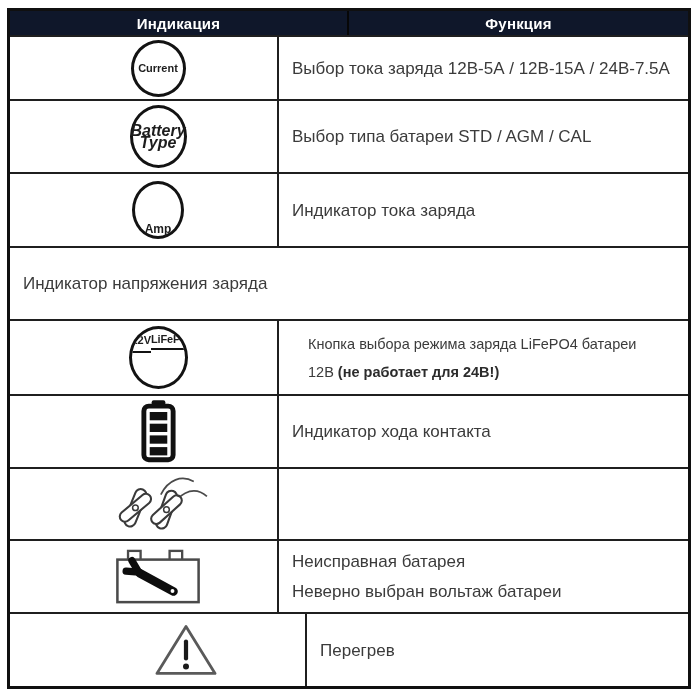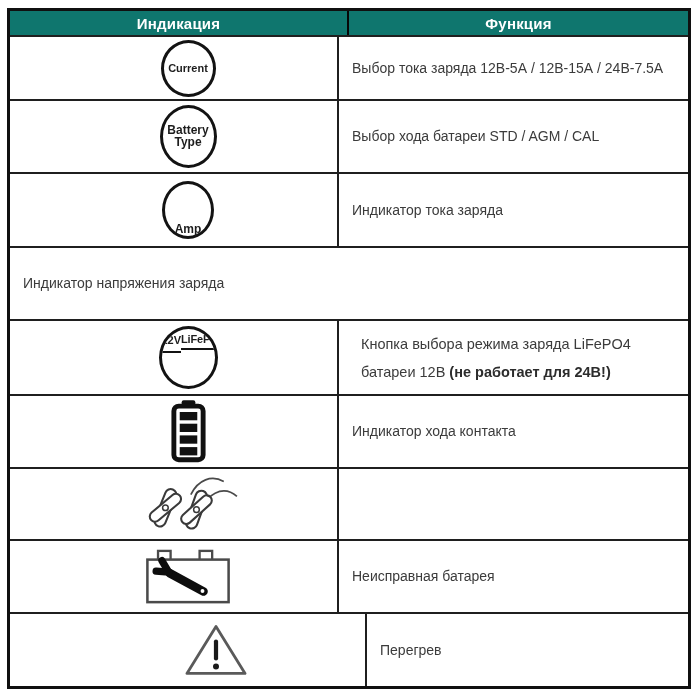--- a/index.html
+++ b/index.html
@@ -8,45 +8,45 @@
     font-family:"Liberation Sans","DejaVu Sans",sans-serif;
     -webkit-font-smoothing:antialiased;
   }
   .tbl{
     position:absolute;left:7px;top:8px;width:684px;height:681px;
     border:3px solid #101010;box-sizing:border-box;
     display:flex;flex-direction:column;background:#fff;
   }
   .row{display:flex;box-sizing:border-box;border-bottom:2px solid #1f1f1f;flex:none;}
   .row:last-child{border-bottom:none;flex:1;margin-left:28px;}
-  .rh{height:26px;background:#0f766e;}
+  .rh{height:26px;background:#0f172a;}
   .r1{height:64px}.r2{height:73px}.r3{height:74px}.r4{height:73px}.r5{height:75px}
   .r6{height:73px}.r7{height:72px}.r8{height:73px}.r9{height:74px}
   .c-ind{
-    width:329px;box-sizing:border-box;border-right:2px solid #1f1f1f;
+    width:269px;box-sizing:border-box;border-right:2px solid #1f1f1f;
     display:flex;align-items:center;justify-content:center;flex:none;padding-left:29px;
   }
   .c-fn{
     flex:1;display:flex;flex-direction:column;justify-content:center;
     padding:0 6px 0 13px;gap:11px;
   }
   .hd-cell{color:#ffffff;font-weight:bold;font-size:15px;letter-spacing:.2px;
     display:flex;align-items:center;justify-content:center;}
   .hd-ind{width:339px;border-right:2px solid #070707;box-sizing:border-box;}
   .hd-fn{flex:1;}
-  .fn-line{margin:0;font-size:14px;line-height:19px;color:#3b3b3b;white-space:nowrap;}
-  .fn-rich{margin:9px;font-size:14.5px;line-height:28px;color:#3b3b3b;}
+  .fn-line{margin:0;font-size:17px;line-height:19px;color:#3b3b3b;white-space:nowrap;}
+  .fn-rich{margin:16px;font-size:14.5px;line-height:28px;color:#3b3b3b;}
   .fn-rich b{color:#2c2c2c;}
   .circle-btn{
     box-sizing:border-box;border:3.5px solid #131313;border-radius:50%;
     display:flex;flex-direction:column;align-items:center;justify-content:center;
     color:#1d1d1d;font-weight:bold;background:#fff;text-align:center;
   }
   .cb-current{width:55px;height:57px;font-size:11px;}
-  .cb-type{width:57px;height:63px;font-size:12px;line-height:11.5px;}
+  .cb-type{width:57px;height:63px;font-size:16px;line-height:11.5px;font-style:italic;}
   .cb-amp{width:52px;height:58px;font-size:12px;justify-content:flex-end;}
   .cb-volt{width:53px;height:59px;font-size:12px;}
   .lifepo-btn{
     box-sizing:border-box;width:59px;height:63px;border:3.5px solid #131313;border-radius:50%;
     overflow:hidden;background:#fff;display:flex;flex-direction:row;
     color:#1d1d1d;font-weight:bold;text-align:left;
   }
   .lp-top{height:22px;border-bottom:2.5px solid #131313;display:flex;align-items:center;justify-content:center;font-size:11px;}
   .lp-mid{height:19px;border-bottom:2.5px solid #131313;display:flex;align-items:center;justify-content:center;font-size:11px;letter-spacing:-0.2px;}
   .lp-bot{flex:1;}
@@ -74,21 +74,21 @@
   </div>
 
   <div class="row r2">
     <div class="c-ind">
       <div class="circle-btn cb-type">
         <span>Battery</span>
         <span>Type</span>
       </div>
     </div>
     <div class="c-fn">
-      <p class="fn-line">Выбор хода батареи STD / AGM / CAL</p>
+      <p class="fn-line">Выбор типа батареи STD / AGM / CAL</p>
     </div>
   </div>
 
   <div class="row r3">
     <div class="c-ind">
       <div class="circle-btn cb-amp">
         <span>Amp</span>
       </div>
     </div>
     <div class="c-fn">
@@ -159,20 +159,21 @@
         <g stroke="#0d0d0d" stroke-linecap="round" fill="none">
           <line x1="27" y1="26" x2="62" y2="45" stroke-width="9"></line>
           <line x1="26" y1="25" x2="19" y2="13" stroke-width="7.5"></line>
           <line x1="26" y1="25" x2="13" y2="24" stroke-width="7.5"></line>
         </g>
         <circle cx="61" cy="44.5" r="2" fill="#fff"></circle>
       </svg>
     </div>
     <div class="c-fn">
       <p class="fn-line">Неисправная батарея</p>
+      <p class="fn-line">Неверно выбран вольтаж батареи</p>
     </div>
   </div>
 
   <div class="row r9">
     <div class="c-ind">
       <svg width="68" height="60" viewBox="0 0 72 64">
         <path d="M36,7 L67,57 L5,57 Z" fill="#fff" stroke="#5a5a5a" stroke-width="3" stroke-linejoin="round"></path>
         <line x1="36" y1="23" x2="36" y2="41" stroke="#1a1a1a" stroke-width="4.5" stroke-linecap="round"></line>
         <circle cx="36" cy="49.5" r="3.2" fill="#1a1a1a"></circle>
       </svg>

